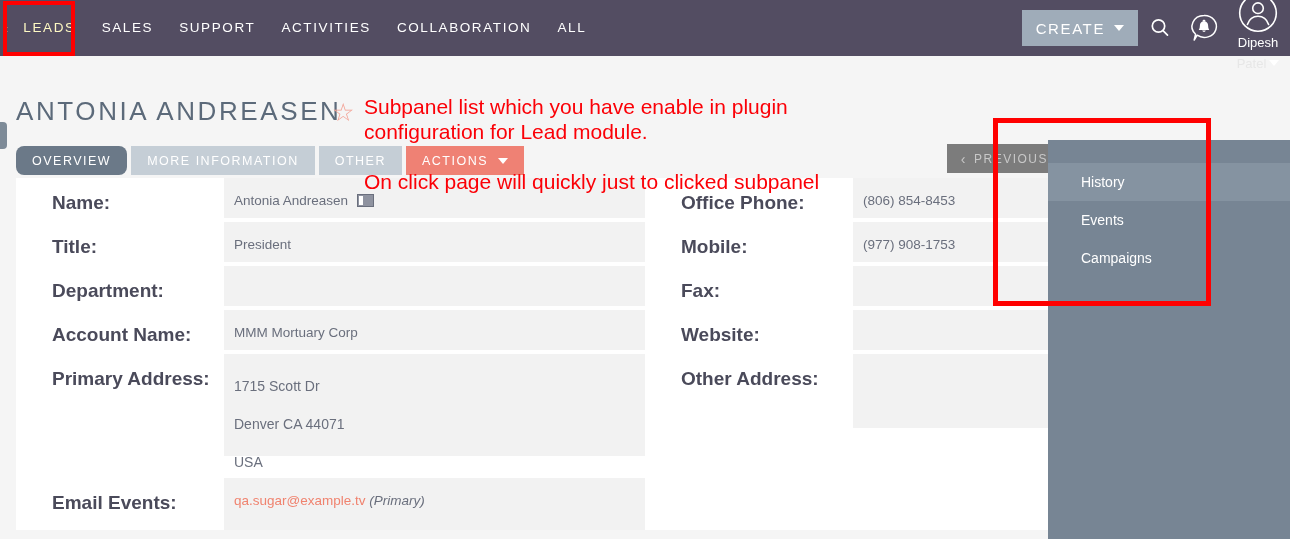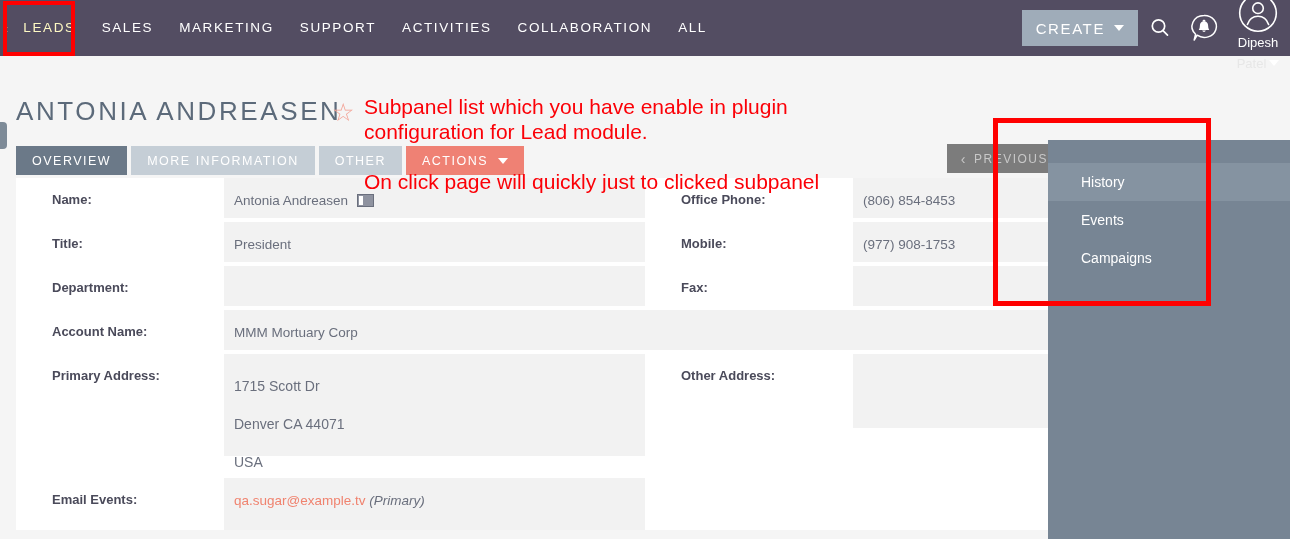--- a/index.html
+++ b/index.html
@@ -185,21 +185,21 @@
   .tab {
     height: 29px;
     display: flex; align-items: center;
     padding: 0 16px;
     color: #ffffff;
     font-size: 12.5px;
     letter-spacing: 1.5px;
     white-space: nowrap;
     cursor: pointer;
   }
-  .tab.sel { background: #6b7988; }
+  .tab.sel { background: #6b7988; border-radius: 8px; }
   .tab.unsel { background: #c5ced6; }
   .tab.actions {
     background: #ef8174;
     gap: 10px;
   }
   .tab.actions .caret {
     width: 0; height: 0;
     border-left: 5px solid transparent;
     border-right: 5px solid transparent;
     border-top: 6px solid #ffffff;
@@ -235,21 +235,21 @@
     width: 100%;
   }
   .fcell {
     width: 50%;
     display: flex;
   }
   .flabel {
     width: 208px;
     flex: 0 0 208px;
     padding: 14px 0 0 36px;
-    font-size: 13px;
+    font-size: 19px;
     font-weight: bold;
     color: #4a4a5a;
     white-space: nowrap;
   }
   .fvalue {
     flex: 1 1 auto;
     background: #f2f2f2;
     padding: 15px 0 0 10px;
     font-size: 13.5px;
     color: #6a6f7d;
@@ -350,21 +350,20 @@
 <body>
 
 <div id="app">
 
   <div class="navbar">
 
     <div class="nav-modules">
       <span class="nav-caret-left">‹</span>
       <span class="nav-item active">LEADS</span>
       <span class="nav-item">SALES</span>
-      <span class="nav-item">MARKETING</span>
       <span class="nav-item">SUPPORT</span>
       <span class="nav-item">ACTIVITIES</span>
       <span class="nav-item">COLLABORATION</span>
       <span class="nav-item">ALL</span>
     </div>
 
     <div class="nav-right">
 
       <div class="create-btn">
         <span>CREATE</span>
@@ -502,20 +501,21 @@
             <div class="fvalue"></div>
           </div>
         </div>
 
       <div class="frow h40">
         <div class="fcell">
           <div class="flabel">Account Name:</div>
           <div class="fvalue">MMM Mortuary Corp</div>
         </div>
         <div class="fcell">
+          <div class="flabel">Website:</div>
           <div class="fvalue"></div>
         </div>
       </div>
 
       <div class="frow spacer">
           <div class="fcell">
             <div class="flabel"></div>
             <div class="fvalue"></div>
           </div>
           <div class="fcell">

